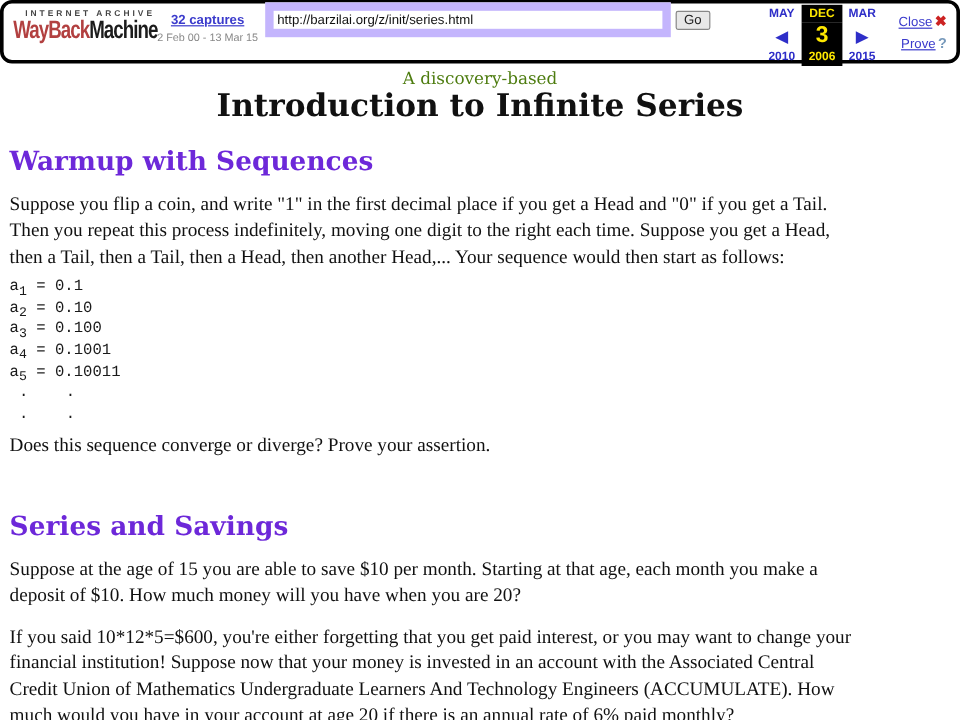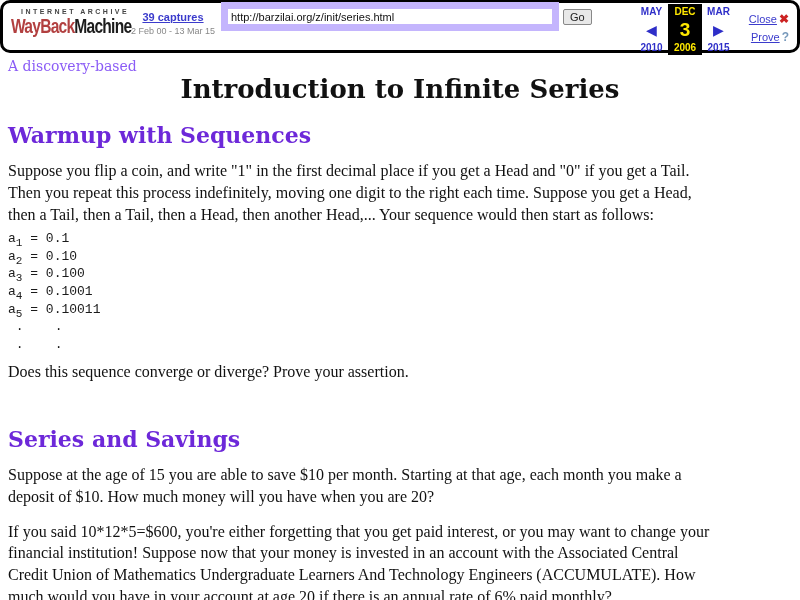--- a/index.html
+++ b/index.html
@@ -35,41 +35,41 @@
   .wb-day{font-size:19px;font-weight:bold;cursor:pointer;}
   .wb-arrow{font-size:14px;color:var(--nav_blue,#2e2ec8);cursor:pointer;line-height:1;}
   .wb-closehelp{width:62px;display:flex;flex-direction:column;justify-content:space-between;align-items:flex-end;padding:6px 8px 6px 0;box-sizing:border-box;}
   .wb-link{font-size:11px;color:var(--link_blue,#3b3bcc);text-decoration:underline;cursor:pointer;}
   .wb-x{color:var(--close_red,#cc2222);font-weight:bold;font-size:12px;text-decoration:none;margin-left:2px;}
   .wb-q{color:var(--help_blue,#7799bb);font-weight:bold;font-size:12px;text-decoration:none;margin-left:2px;}
   .wb-close,.wb-help{white-space:nowrap;}
 
   
   .content{padding:2px 8px 0 8px;}
-  .subtitle{text-align:left;font-family:"DejaVu Serif",serif;font-size:14px;margin-top:3px;color:#8b5cf6;}
+  .subtitle{text-align:center;font-family:"DejaVu Serif",serif;font-size:14px;margin-top:3px;color:#4d7c0f;}
   .page-title{text-align:center;font-family:"DejaVu Serif",serif;font-size:26px;font-weight:bold;line-height:1.15;margin:1px 0 0 0;color:#111;}
   h2.sec{font-family:"DejaVu Serif",serif;font-size:22px;font-weight:bold;margin:18px 0 0 0;line-height:1.1;color:#6d28d9;}
   h2.sec2{margin-top:44px;}
   p.body{font-size:16px;line-height:1.36;margin:13px 0 0 0;white-space:pre-line;max-width:788px;}
   .seq{font-family:"Liberation Mono","DejaVu Sans Mono",monospace;font-size:13px;line-height:1.35;margin-top:5px;color:#1a1a1a;}
   .seq-line{white-space:pre;}
   .seq-line sub{font-size:11px;line-height:0;}
 </style>
 </head>
 <body>
 
 <div class="wb-toolbar">
 
   <div class="wb-logo">
     <div class="wb-logo-top">INTERNET ARCHIVE</div>
     <div class="wb-logo-main"><span class="wb-logo-red">WayBack</span><span class="wb-logo-black">Machine</span></div>
   </div>
 
   <div class="wb-captures">
-    <div class="wb-captures-link">39 captures</div>
+    <div class="wb-captures-link">32 captures</div>
     <div class="wb-date-range">2 Feb 00 - 13 Mar 15</div>
   </div>
 
   <div class="wb-center">
     <div class="wb-url-row">
       <input class="wb-url-input" type="text" value="http://barzilai.org/z/init/series.html" style="">
       <button class="wb-go">Go</button>
     </div>
     <div class="wb-timeline">
         <div class="wb-grid" style="left: 6.7%;"></div>

